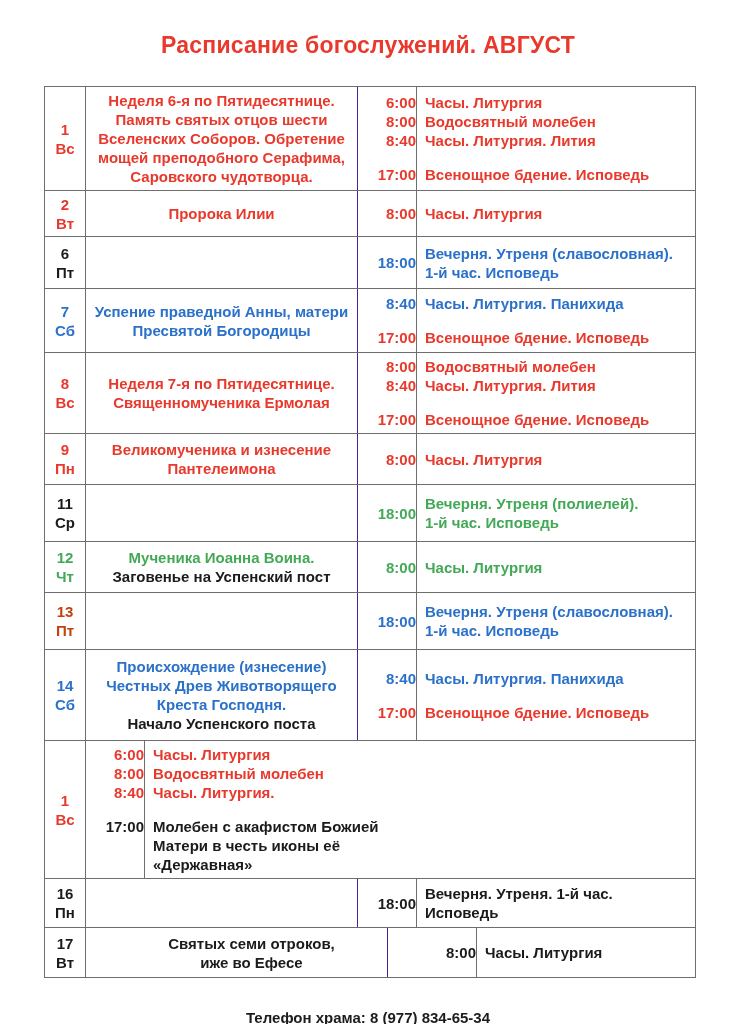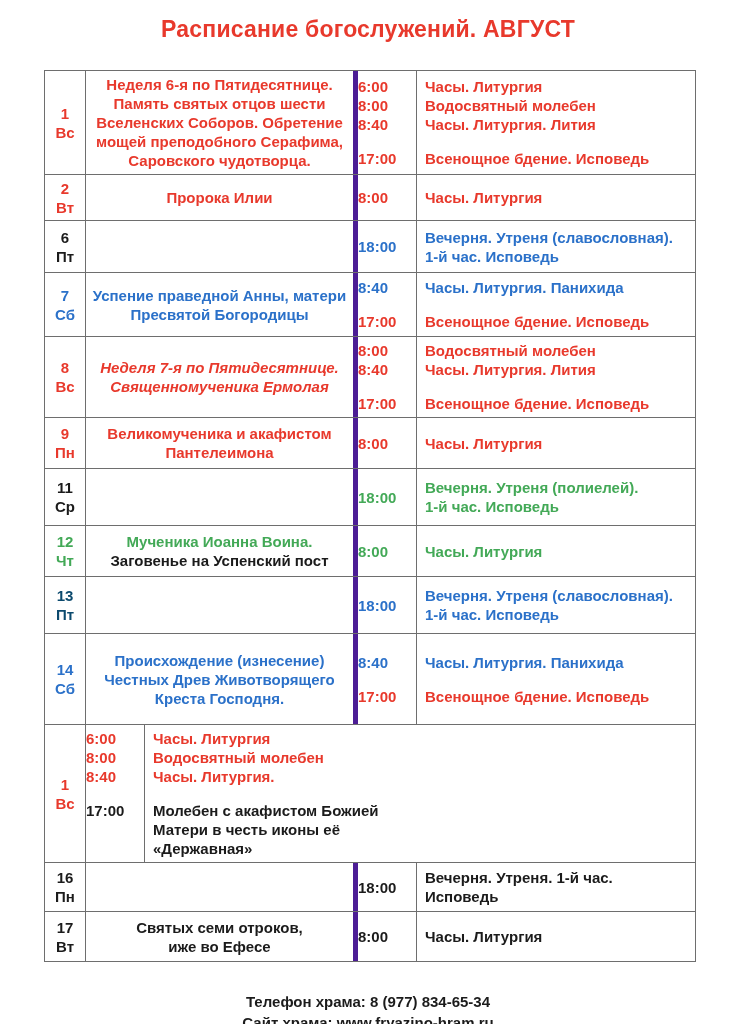--- a/index.html
+++ b/index.html
@@ -3,63 +3,63 @@
 <meta charset="utf-8">
 <style>
   html,body{margin:0;padding:0;}
   body{
     width:736px;height:1024px;background:#ffffff;position:relative;
     font-family:"Liberation Sans",sans-serif;font-weight:bold;
     -webkit-font-smoothing:antialiased;
   }
   .page-title{
     text-align:center;font-size:23px;letter-spacing:0.2px;
-    margin:0;padding-top:16px;color:#e8392c;
+    margin:16px;padding-top:16px;color:#e8392c;
   }
   #table{
     box-sizing:border-box;
     width:652px;margin:27px 0 0 44px;
     border:1px solid #6e6e6e;
   }
   .row{
     display:flex;box-sizing:border-box;
     border-bottom:1px solid #6e6e6e;
     font-size:15px;line-height:19px;
   }
-  .row:last-child{border-bottom:none;}
+  .row:last-child{border-bottom:none;gap:30px;}
   .row:nth-child(1){min-height:94px;}
   .row:nth-child(2){min-height:46px;}
   .row:nth-child(3){min-height:52px;}
   .row:nth-child(4){min-height:64px;}
   .row:nth-child(5){min-height:72px;}
   .row:nth-child(6){min-height:51px;}
   .row:nth-child(7){min-height:57px;}
   .row:nth-child(8){min-height:51px;}
   .row:nth-child(9){min-height:57px;}
   .row:nth-child(10){min-height:91px;}
   .row:nth-child(11){min-height:127px;}
   .row:nth-child(12){min-height:49px;}
   .row:nth-child(13){min-height:49px;}
   .cell{box-sizing:border-box;display:flex;flex-direction:column;justify-content:center;}
   .date{
     width:41px;border-right:1px solid #6e6e6e;
     text-align:center;align-items:center;
   }
   .desc{
-    width:272px;border-right:5px solid #4c1d95;
+    width:272px;border-right:1px solid #4c1d95;
     text-align:center;align-items:center;
     white-space:pre-line;padding:4px 6px;
   }
   .sched{flex:1;position:relative;padding:4px 0;}
   .sched::before{
     content:"";position:absolute;left:58px;top:0;bottom:0;width:1px;background:#6e6e6e;
   }
   .entry{display:flex;min-height:19px;align-items:center;}
   .entry.top{align-items:flex-start;}
-  .entry .time{width:58px;text-align:left;flex:none;}
+  .entry .time{width:58px;text-align:right;flex:none;}
   .entry .svc{flex:1;text-align:left;white-space:pre-line;padding:0 8px 0 9px;}
   .entry.spacer{height:15px;min-height:15px;}
   .seg.italic{}
   .footer{
     margin-top:29px;text-align:center;font-size:15px;line-height:21px;color:#1b1b1b;
   }
 </style>
 </head>
 <body>
 
@@ -140,21 +140,21 @@
           <div class="time">17:00</div>
           <div class="svc">Всенощное бдение. Исповедь</div>
         </div>
       </div>
     </div>
     <div class="row">
       <div class="cell date" style="color: rgb(232, 57, 44);">
         <div>8</div>
         <div>Вс</div>
       </div>
-      <div class="cell desc"><div class="seg" style="color: rgb(232, 57, 44); font-style: italic;">Неделя 7-я по Пятидесятнице.
+      <div class="cell desc"><div class="seg" style="color: rgb(232, 57, 44);">Неделя 7-я по Пятидесятнице.
 Священномученика Ермолая</div></div>
       <div class="cell sched">
         <div class="entry" style="color: rgb(232, 57, 44);">
           <div class="time">8:00</div>
           <div class="svc">Водосвятный молебен</div>
         </div>
         <div class="entry" style="color: rgb(232, 57, 44);">
           <div class="time">8:40</div>
           <div class="svc">Часы. Литургия. Лития</div>
         </div>
@@ -163,21 +163,21 @@
           <div class="time">17:00</div>
           <div class="svc">Всенощное бдение. Исповедь</div>
         </div>
       </div>
     </div>
     <div class="row">
       <div class="cell date" style="color: rgb(232, 57, 44);">
         <div>9</div>
         <div>Пн</div>
       </div>
-      <div class="cell desc"><div class="seg" style="color: rgb(232, 57, 44);">Великомученика и акафистом
+      <div class="cell desc"><div class="seg" style="color: rgb(232, 57, 44);">Великомученика и изнесение
 Пантелеимона</div></div>
       <div class="cell sched">
         <div class="entry" style="color: rgb(232, 57, 44);">
           <div class="time">8:00</div>
           <div class="svc">Часы. Литургия</div>
         </div>
       </div>
     </div>
     <div class="row">
       <div class="cell date" style="color: rgb(27, 27, 27);">
@@ -200,41 +200,41 @@
       </div>
       <div class="cell desc"><div class="seg" style="color: rgb(67, 169, 87);">Мученика Иоанна Воина.</div><div class="seg italic" style="color: rgb(27, 27, 27);">Заговенье на Успенский пост</div></div>
       <div class="cell sched">
         <div class="entry" style="color: rgb(67, 169, 87);">
           <div class="time">8:00</div>
           <div class="svc">Часы. Литургия</div>
         </div>
       </div>
     </div>
     <div class="row">
-      <div class="cell date" style="color: #0c4a6e;">
+      <div class="cell date" style="color: #c2410c;">
         <div>13</div>
         <div>Пт</div>
       </div>
       <div class="cell desc"></div>
       <div class="cell sched">
         <div class="entry" style="color: rgb(43, 113, 201);">
           <div class="time">18:00</div>
           <div class="svc">Вечерня. Утреня (славословная).
 1-й час. Исповедь</div>
         </div>
       </div>
     </div>
     <div class="row">
       <div class="cell date" style="color: rgb(43, 113, 201);">
         <div>14</div>
         <div>Сб</div>
       </div>
       <div class="cell desc"><div class="seg" style="color: rgb(43, 113, 201);">Происхождение (изнесение)
 Честных Древ Животворящего
-Креста Господня.</div></div>
+Креста Господня.</div><div class="seg italic" style="color: rgb(27, 27, 27);">Начало Успенского поста</div></div>
       <div class="cell sched">
         <div class="entry" style="color: rgb(43, 113, 201);">
           <div class="time">8:40</div>
           <div class="svc">Часы. Литургия. Панихида</div>
         </div>
         <div class="entry spacer"></div>
         <div class="entry" style="color: rgb(232, 57, 44);">
           <div class="time">17:00</div>
           <div class="svc">Всенощное бдение. Исповедь</div>
         </div>

